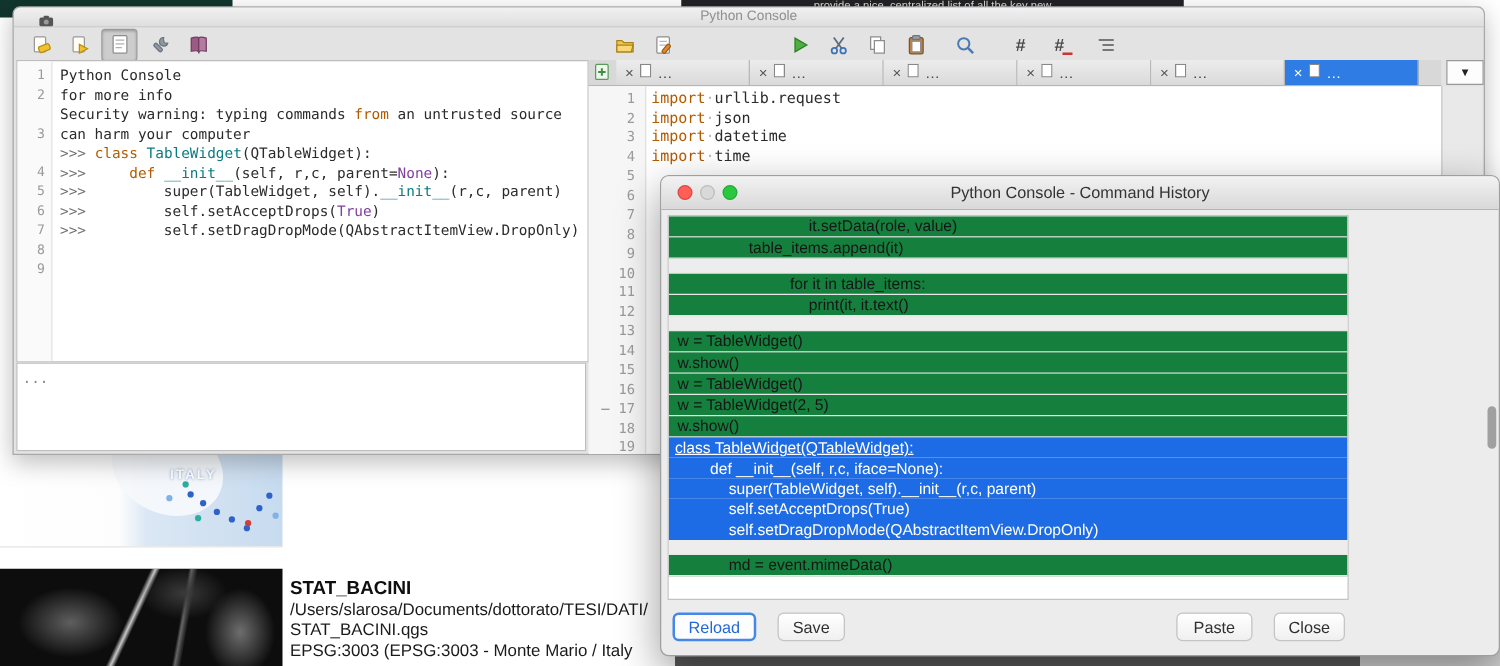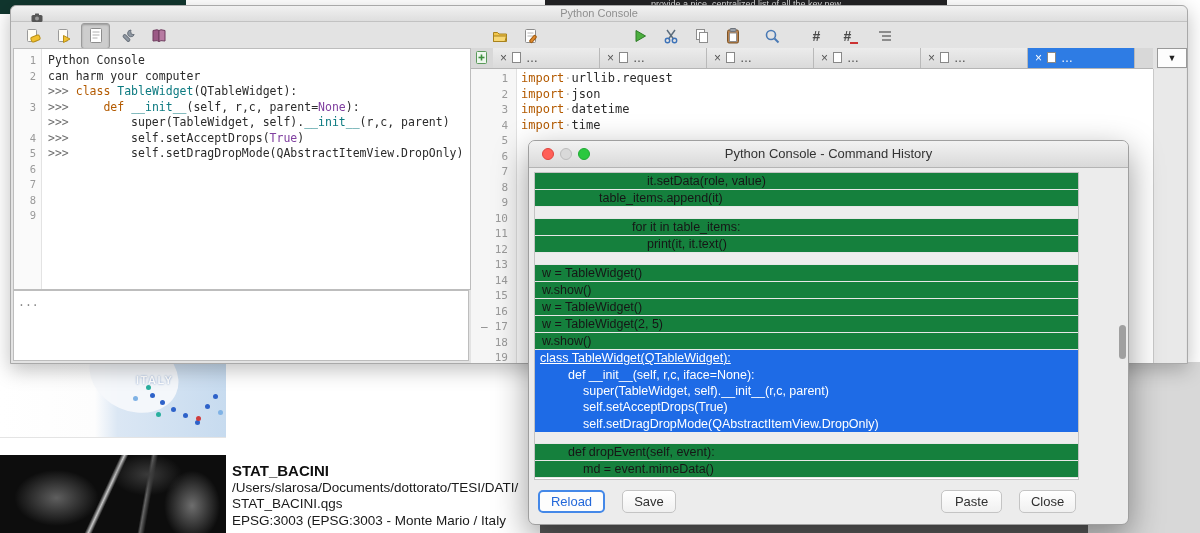--- a/index.html
+++ b/index.html
@@ -91,21 +91,21 @@
       radial-gradient(60px 40px at 25% 55%,#5f5f5f,transparent 70%),
       radial-gradient(50px 30px at 65% 25%,#3a3a3a,transparent 70%),
       radial-gradient(40px 50px at 85% 65%,#6e6e6e,transparent 70%),
       linear-gradient(115deg,transparent 46%,rgba(230,230,230,.85) 47.5%,transparent 49%),
       linear-gradient(100deg,transparent 63%,rgba(190,190,190,.5) 64%,transparent 66%);}
   #project-text{position:absolute;left:232px;top:461px;width:310px;z-index:2;}
   #project-title{font-size:15px;font-weight:bold;color:#0f0f0f;line-height:19px;}
   .project-line{font-size:13.5px;color:#1a1a1a;line-height:16.3px;}
 
   
-  #dialog{position:absolute;left:528px;top:140px;width:601px;height:385px;background:#ececec;
+  #dialog{position:absolute;left:528px;top:140px;width:672px;height:385px;background:#ececec;
     border-radius:7px;box-shadow:0 12px 34px rgba(0,0,0,.40);z-index:20;border:1px solid #9f9f9f;box-sizing:border-box;padding-left:13px;}
   #dlg-titlebar{position:absolute;left:0;top:0;right:0;height:26px;border-radius:6px 6px 0 0;
     background:linear-gradient(#f2f2f2,#d9d9d9);border-bottom:1px solid #b4b4b4;}
   #dlg-title{position:absolute;left:0;right:0;top:5px;text-align:center;font-size:13px;color:#333;}
   .tl{position:absolute;top:7px;width:12px;height:12px;border-radius:50%;box-sizing:border-box;}
   #tl-close{left:13px;background:#ff5f57;border:1px solid #e0443e;}
   #tl-min{left:31px;background:#d9d9d9;border:1px solid #bcbcbc;}
   #tl-zoom{left:49px;background:#2ac83f;border:1px solid #1faa33;}
   #history-list{position:absolute;left:5px;top:31px;width:545px;height:308px;background:#fff;
     border:1px solid #c3c3c3;box-sizing:border-box;overflow:hidden;}
@@ -197,20 +197,22 @@
         <div class="gnum"></div>
         <div class="gnum">4</div>
         <div class="gnum">5</div>
         <div class="gnum">6</div>
         <div class="gnum">7</div>
         <div class="gnum">8</div>
         <div class="gnum">9</div>
       </div>
     <div id="console-code">
         <div class="cline"><span class="tk-d">Python Console</span></div>
+        <div class="cline"><span class="tk-d">for more info</span></div>
+        <div class="cline"><span class="tk-d">Security warning: typing commands </span><span class="tk-k">from</span><span class="tk-d"> an untrusted source</span></div>
         <div class="cline"><span class="tk-d">can harm your computer</span></div>
         <div class="cline"><span class="tk-p">&gt;&gt;&gt; </span><span class="tk-k">class</span><span class="tk-d"> </span><span class="tk-cl">TableWidget</span><span class="tk-d">(QTableWidget):</span></div>
         <div class="cline"><span class="tk-p">&gt;&gt;&gt; </span><span class="tk-d">    </span><span class="tk-k">def</span><span class="tk-d"> </span><span class="tk-cl">__init__</span><span class="tk-d">(self, r,c, parent=</span><span class="tk-v">None</span><span class="tk-d">):</span></div>
         <div class="cline"><span class="tk-p">&gt;&gt;&gt; </span><span class="tk-d">        super(TableWidget, self).</span><span class="tk-cl">__init__</span><span class="tk-d">(r,c, parent)</span></div>
         <div class="cline"><span class="tk-p">&gt;&gt;&gt; </span><span class="tk-d">        self.setAcceptDrops(</span><span class="tk-v">True</span><span class="tk-d">)</span></div>
         <div class="cline"><span class="tk-p">&gt;&gt;&gt; </span><span class="tk-d">        self.setDragDropMode(QAbstractItemView.DropOnly)</span></div>
         <div class="cline"></div>
       </div>
   </div>
   <div id="console-input">
@@ -446,21 +448,20 @@
       <div class="hrow "><span class="htext" style="padding-left: 7px;">w.show()</span></div>
       <div class="hrow "><span class="htext" style="padding-left: 7px;">w = TableWidget()</span></div>
       <div class="hrow "><span class="htext" style="padding-left: 7px;">w = TableWidget(2, 5)</span></div>
       <div class="hrow "><span class="htext" style="padding-left: 7px;">w.show()</span></div>
       <div class="hrow selected"><span class="htext" style="padding-left: 5px; text-decoration: underline;">class TableWidget(QTableWidget):</span></div>
       <div class="hrow selected"><span class="htext" style="padding-left: 33px;">def __init__(self, r,c, iface=None):</span></div>
       <div class="hrow selected"><span class="htext" style="padding-left: 48px;">super(TableWidget, self).__init__(r,c, parent)</span></div>
       <div class="hrow selected"><span class="htext" style="padding-left: 48px;">self.setAcceptDrops(True)</span></div>
       <div class="hrow selected"><span class="htext" style="padding-left: 48px;">self.setDragDropMode(QAbstractItemView.DropOnly)</span></div>
       <div class="hrow empty"></div>
-      <div class="hrow "><span class="htext" style="padding-left: 33px;">def dropEvent(self, event):</span></div>
       <div class="hrow "><span class="htext" style="padding-left: 48px;">md = event.mimeData()</span></div>
     </div>
   <div id="dlg-scroll-thumb"></div>
   <div id="btn-reload" class="dlg-btn">Reload</div>
   <div id="btn-save" class="dlg-btn">Save</div>
   <div id="btn-paste" class="dlg-btn">Paste</div>
   <div id="btn-close" class="dlg-btn">Close</div>
 </div>
 
 </body></html>

